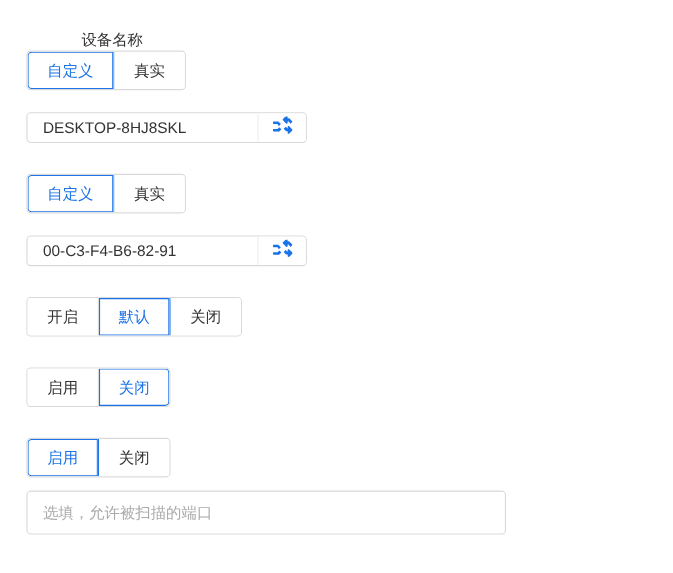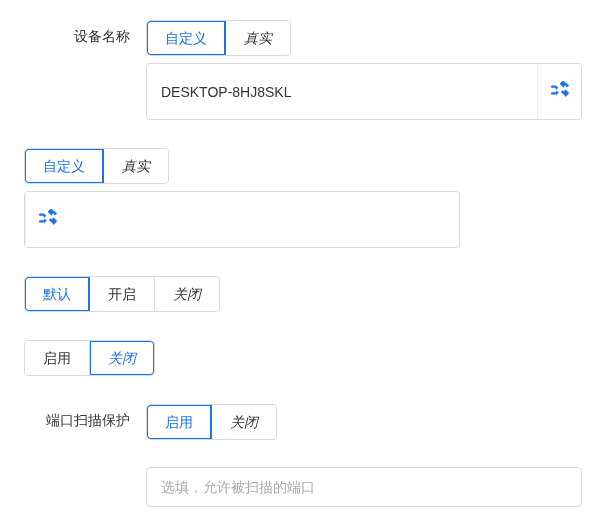--- a/index.html
+++ b/index.html
@@ -41,45 +41,45 @@
     height: 34px;
     line-height: 34px;
     background: #fff;
     border: none;
     border-right: 1px solid #d9d9d9;
     cursor: pointer;
     font-size: 14px;
     color: #333;
     min-width: 60px;
   }
-  .toggle-btn:last-child { border-right: none; font-style: italic; }
+  .toggle-btn:last-child { border-right: none; }
   .toggle-btn.active {
     color: #1a73e8;
     border-color: #1a73e8;
   }
   .toggle-group .toggle-btn.active {
     position: relative;
     z-index: 1;
     box-shadow: inset 0 0 0 1px #1a73e8;
     border-right: 1px solid #1a73e8;
   }
   .toggle-group .toggle-btn.active:first-child {
     border-radius: 4px 0 0 4px;
   }
   .toggle-group .toggle-btn.active:last-child {
     border-radius: 0 4px 4px 0;
     border-right: none;
   }
   .input-row {
     display: flex;
     align-items: stretch;
-    margin-top: 7px;
+    margin-top: 20px;
     border: 1px solid #d9d9d9;
     border-radius: 4px;
-    height: 57px;
+    height: 28px;
     overflow: hidden;
   }
   .text-input {
     flex: 1;
     border: none;
     padding: 0 14px;
     font-size: 14px;
     color: #333;
     outline: none;
     background: transparent;
@@ -99,24 +99,24 @@
   .shuffle-btn svg { width: 18px; height: 18px; }
   .plain-input {
     width: 100%;
     height: 40px;
     border: 1px solid #d9d9d9;
     border-radius: 4px;
     padding: 12px 14px;
     font-size: 14px;
     color: #333;
     outline: none;
-    margin-top: 27px;
+    margin-top: 12px;
   }
   .plain-input::placeholder { color: #aaa; }
-  .section-gap { margin-bottom: 28px; }
+  .section-gap { margin-bottom: 28px; flex-direction: column; }
 </style>
 </head>
 <body>
 
 <div class="form-row section-gap">
   <div class="form-label">设备名称</div>
   <div class="form-content">
     <div class="toggle-group">
       <button class="toggle-btn active">自定义</button>
       <button class="toggle-btn">真实</button>
@@ -134,52 +134,52 @@
   </div>
 </div>
 
 <div class="form-row section-gap">
   <div class="form-content">
     <div class="toggle-group">
       <button class="toggle-btn active">自定义</button>
       <button class="toggle-btn">真实</button>
     </div>
     <div class="input-row">
+      <input class="text-input" type="text" value="00-C3-F4-B6-82-91" style="">
       <button class="shuffle-btn">
         <span>
           <svg viewBox="0 0 512 512" fill="currentColor">
               <path d="M505.9 359l-80 80c-15.1 15.1-41 4.4-41-17v-40h-30.6c-4.2 0-8.3-1.7-11.3-4.7l-61.4-61.4 53.4-53.4 45.2 45.2H384v-40c0-21.4 25.9-32.1 41-17l80 80c9.4 9.4 9.4 24.6 0 33.9zM122.6 192H32c-17.7 0-32-14.3-32-32s14.3-32 32-32h104c4.2 0 8.3 1.7 11.3 4.7l61.4 61.4-53.4 53.4L122.6 192zm282.4-72H384v40c0 21.4-25.9 32.1-41 17l-80-80c-9.4-9.4-9.4-24.6 0-33.9l80-80c15.1-15.1 41-4.4 41 17v40h30.6c4.2 0 8.3 1.7 11.3 4.7L512 130.1l-53.4 53.4L405 120zM136 384H32c-17.7 0-32-14.3-32-32s14.3-32 32-32h90.6l45.2-45.2 53.4 53.4-61.4 61.4c-3 3-7.1 4.7-11.3 4.7z"></path>
             </svg>
         </span>
       </button>
     </div>
   </div>
 </div>
 
 <div class="form-row section-gap">
   <div class="form-content">
     <div class="toggle-group">
+      <button class="toggle-btn">开启</button>
       <button class="toggle-btn active">默认</button>
-      <button class="toggle-btn">开启</button>
       <button class="toggle-btn">关闭</button>
     </div>
   </div>
 </div>
 
 <div class="form-row section-gap">
   <div class="form-content">
     <div class="toggle-group">
       <button class="toggle-btn">启用</button>
       <button class="toggle-btn active">关闭</button>
     </div>
   </div>
 </div>
 
 <div class="form-row">
-  <div class="form-label">端口扫描保护</div>
   <div class="form-content">
     <div class="toggle-group">
       <button class="toggle-btn active">启用</button>
       <button class="toggle-btn">关闭</button>
     </div>
     <input class="plain-input" type="text" placeholder="选填，允许被扫描的端口" style="">
   </div>
 </div>
 
 </body></html>

